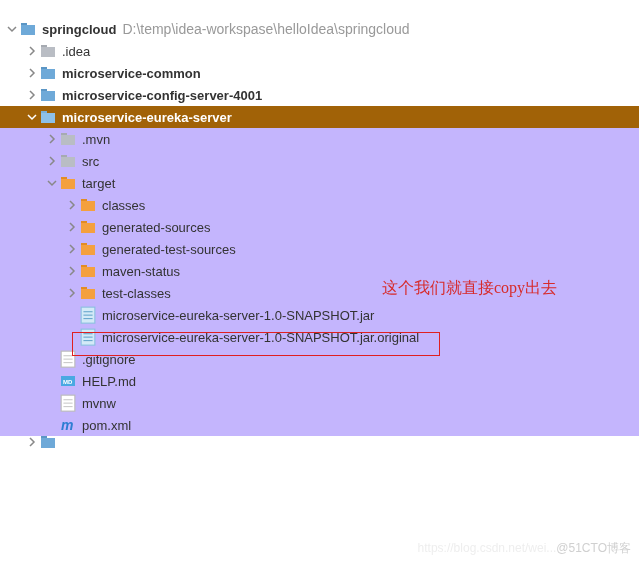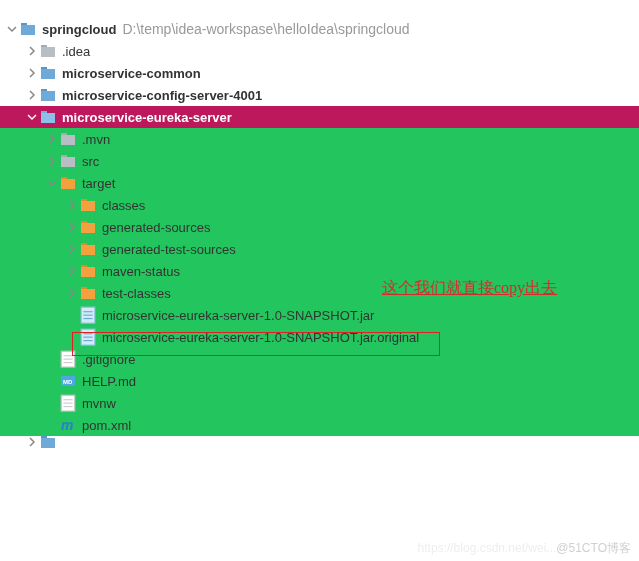--- a/index.html
+++ b/index.html
@@ -15,25 +15,25 @@
     }
     .tree { padding-top: 18px; }
     .row {
       display: flex;
       align-items: center;
       height: 22px;
       white-space: nowrap;
       position: relative;
     }
     .row.selected {
-      background: #be185d;
+      background: #a16207;
       color: #fff;
     }
     .row.hl {
-      background: #22c55e;
+      background: #c4b5fd;
     }
     .arrow {
       width: 16px;
       height: 16px;
       display: inline-flex;
       align-items: center;
       justify-content: center;
       flex-shrink: 0;
       color: #888;
     }
@@ -71,21 +71,20 @@
       position: absolute;
       border: 1px solid #e02020;
       pointer-events: none;
     }
     .annotation {
       position: absolute;
       color: #d72b2b;
       font-family: "SimSun", serif;
       font-size: 16px;
       pointer-events: none;
-      text-decoration: underline;
     }
     .watermark {
       position: absolute;
       bottom: 4px;
       right: 8px;
       font-size: 12px;
       color: #d0d0d0;
       pointer-events: none;
     }
     .watermark .faint { color: #eee; }

